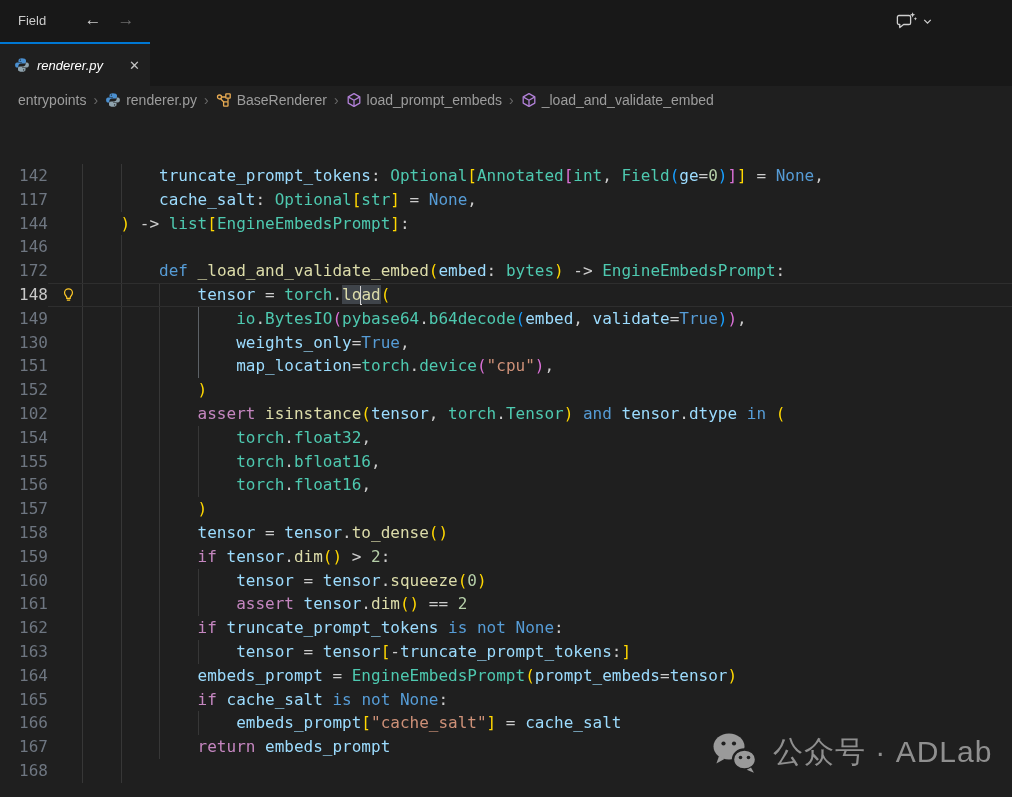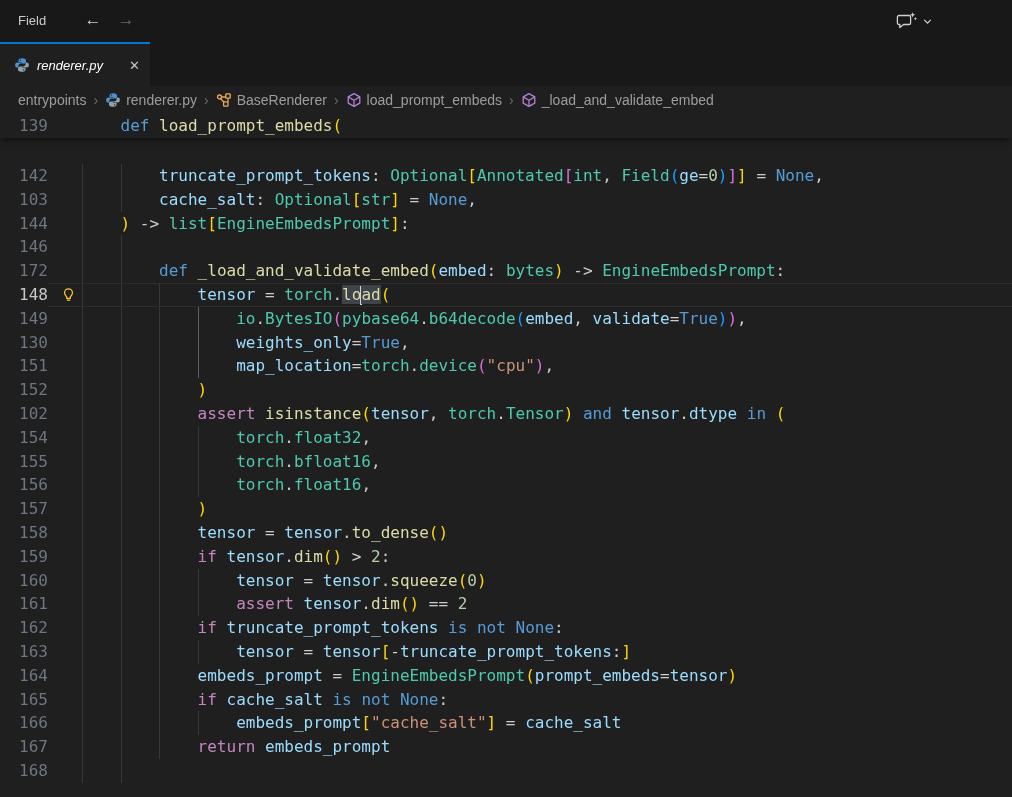--- a/index.html
+++ b/index.html
@@ -140,34 +140,29 @@
               <path d="M2.5 5.1 8 8.2l5.5-3.1M8 8.2v6"></path>
             </g>
           </svg>
         </span>
         <span>_load_and_validate_embed</span>
       </span>
     </div>
 
   <div class="editor">
     <div class="sticky">
-        <div class="row">
-          <span class="ln">139</span>
-          <span class="deco"></span>
-          <span class="codetext"><span style="color: rgb(204, 204, 204);">    </span><span style="color: rgb(86, 156, 214);">def</span><span style="color: rgb(204, 204, 204);"> </span><span style="color: rgb(220, 220, 170);">load_prompt_embeds</span><span style="color: rgb(255, 215, 0);">(</span></span>
-        </div>
       </div>
     <div class="lines">
         <div class="row">
           <span class="ln">142</span>
           <span class="deco"></span>
           <span class="codetext"><i class="guide" style="left: 0px;"></i><i class="guide" style="left: 38.512px;"></i><span style="color: rgb(204, 204, 204);">        </span><span style="color: rgb(156, 220, 254);">truncate_prompt_tokens</span><span style="color: rgb(204, 204, 204);">: </span><span style="color: rgb(78, 201, 176);">Optional</span><span style="color: rgb(255, 215, 0);">[</span><span style="color: rgb(78, 201, 176);">Annotated</span><span style="color: rgb(218, 112, 214);">[</span><span style="color: rgb(78, 201, 176);">int</span><span style="color: rgb(204, 204, 204);">, </span><span style="color: rgb(78, 201, 176);">Field</span><span style="color: rgb(23, 159, 255);">(</span><span style="color: rgb(156, 220, 254);">ge</span><span style="color: rgb(204, 204, 204);">=</span><span style="color: rgb(181, 206, 168);">0</span><span style="color: rgb(23, 159, 255);">)</span><span style="color: rgb(218, 112, 214);">]</span><span style="color: rgb(255, 215, 0);">]</span><span style="color: rgb(204, 204, 204);"> = </span><span style="color: rgb(86, 156, 214);">None</span><span style="color: rgb(204, 204, 204);">,</span></span>
         </div>
         <div class="row">
-          <span class="ln">103</span>
+          <span class="ln">117</span>
           <span class="deco"></span>
           <span class="codetext"><i class="guide" style="left: 0px;"></i><i class="guide" style="left: 38.512px;"></i><span style="color: rgb(204, 204, 204);">        </span><span style="color: rgb(156, 220, 254);">cache_salt</span><span style="color: rgb(204, 204, 204);">: </span><span style="color: rgb(78, 201, 176);">Optional</span><span style="color: rgb(255, 215, 0);">[</span><span style="color: rgb(78, 201, 176);">str</span><span style="color: rgb(255, 215, 0);">]</span><span style="color: rgb(204, 204, 204);"> = </span><span style="color: rgb(86, 156, 214);">None</span><span style="color: rgb(204, 204, 204);">,</span></span>
         </div>
         <div class="row">
           <span class="ln">144</span>
           <span class="deco"></span>
           <span class="codetext"><i class="guide" style="left: 0px;"></i><span style="color: rgb(204, 204, 204);">    </span><span style="color: rgb(255, 215, 0);">)</span><span style="color: rgb(204, 204, 204);"> -&gt; </span><span style="color: rgb(78, 201, 176);">list</span><span style="color: rgb(255, 215, 0);">[</span><span style="color: rgb(78, 201, 176);">EngineEmbedsPrompt</span><span style="color: rgb(255, 215, 0);">]</span><span style="color: rgb(204, 204, 204);">:</span></span>
         </div>
         <div class="row">
           <span class="ln">146</span>
@@ -283,15 +278,30 @@
           <span class="ln">167</span>
           <span class="deco"></span>
           <span class="codetext"><i class="guide" style="left: 0px;"></i><i class="guide" style="left: 38.512px;"></i><i class="guide" style="left: 77.024px;"></i><span style="color: rgb(204, 204, 204);">            </span><span style="color: rgb(197, 134, 192);">return</span><span style="color: rgb(204, 204, 204);"> </span><span style="color: rgb(156, 220, 254);">embeds_prompt</span></span>
         </div>
         <div class="row">
           <span class="ln">168</span>
           <span class="deco"></span>
           <span class="codetext"><i class="guide" style="left: 0px;"></i><i class="guide" style="left: 38.512px;"></i></span>
         </div>
       </div>
+    <div class="watermark">
+      <span style="display:flex">
+        <svg width="48" height="42" viewBox="0 0 48 42">
+          <ellipse cx="19" cy="15.5" rx="15.5" ry="13" fill="#9a9a9a"></ellipse>
+          <path d="M9 25l-2.6 7.4 8.4-4.7z" fill="#9a9a9a"></path>
+          <circle cx="13.5" cy="12.5" r="2.1" fill="#1f1f1f"></circle>
+          <circle cx="24" cy="12.5" r="2.1" fill="#1f1f1f"></circle>
+          <ellipse cx="34.5" cy="28.5" rx="11.5" ry="10" fill="#9a9a9a" stroke="#1f1f1f" stroke-width="2.4"></ellipse>
+          <path d="M41 36.5l2.9 5.2-7.2-2.9z" fill="#9a9a9a"></path>
+          <circle cx="30.5" cy="26.5" r="1.8" fill="#1f1f1f"></circle>
+          <circle cx="38.5" cy="26.5" r="1.8" fill="#1f1f1f"></circle>
+        </svg>
+      </span>
+      <span>公众号 · ADLab</span>
+    </div>
   </div>
 
 </div>
 
 </body></html>

